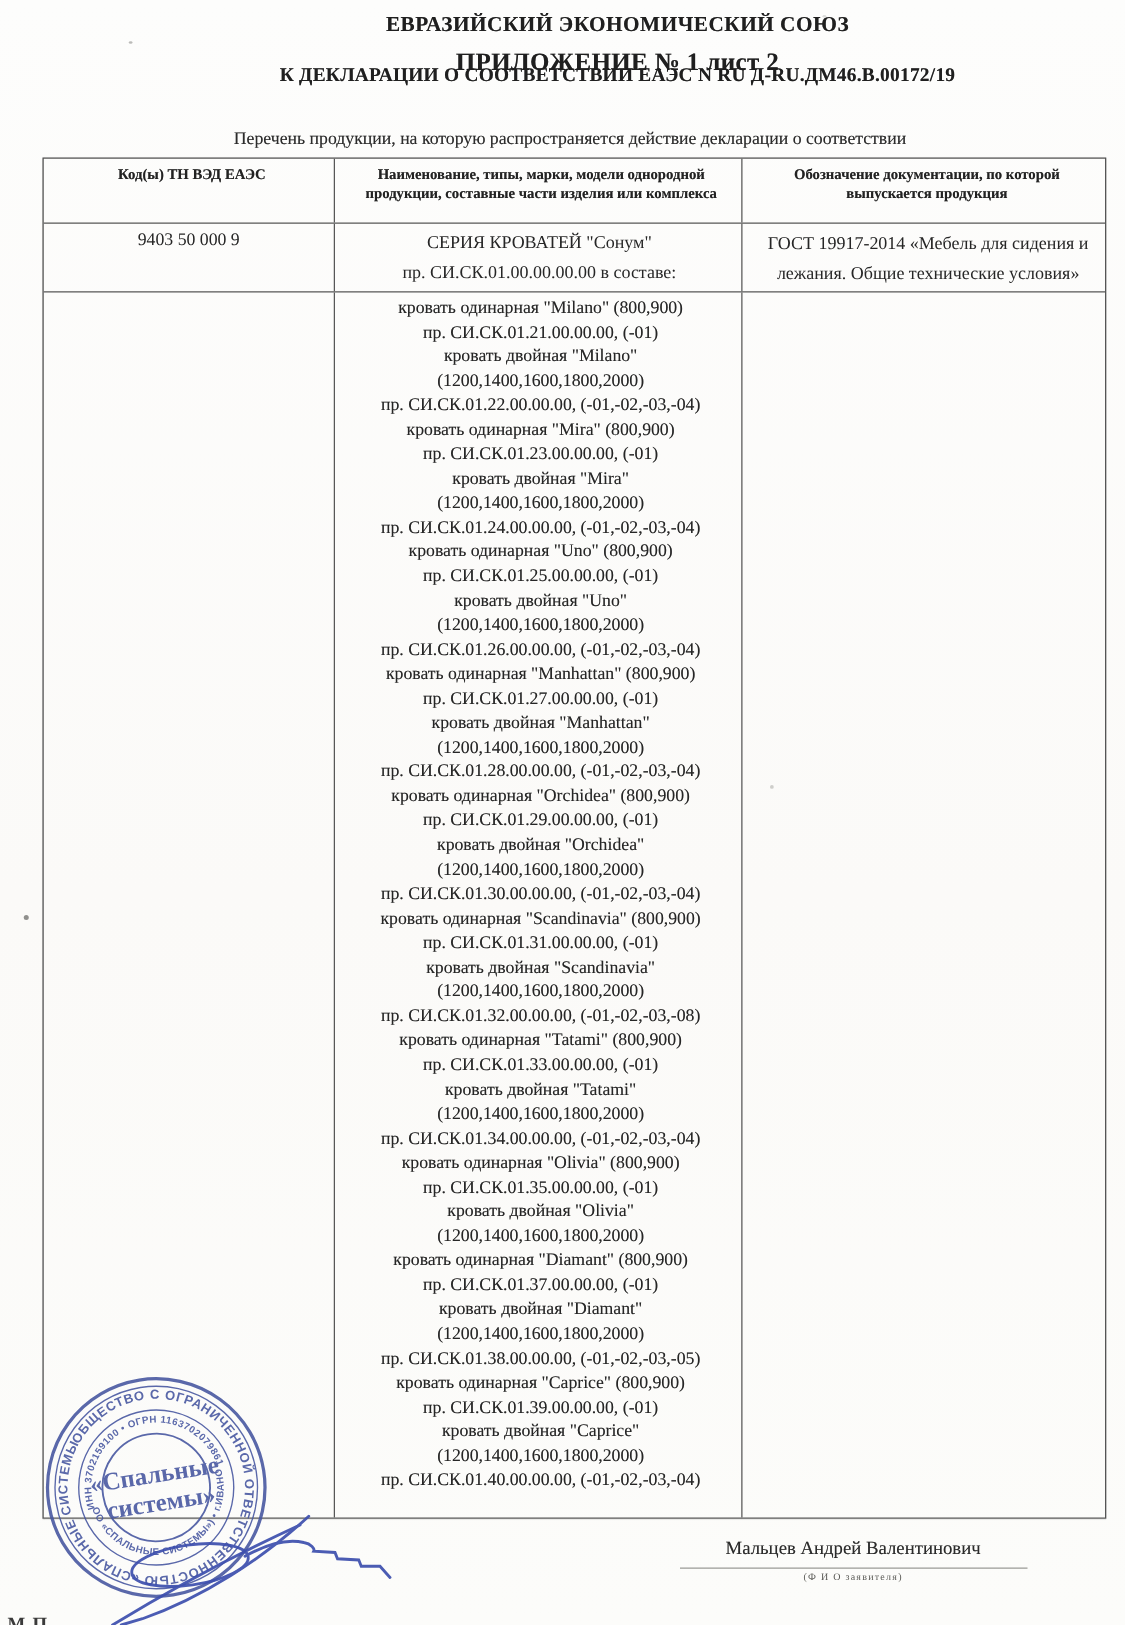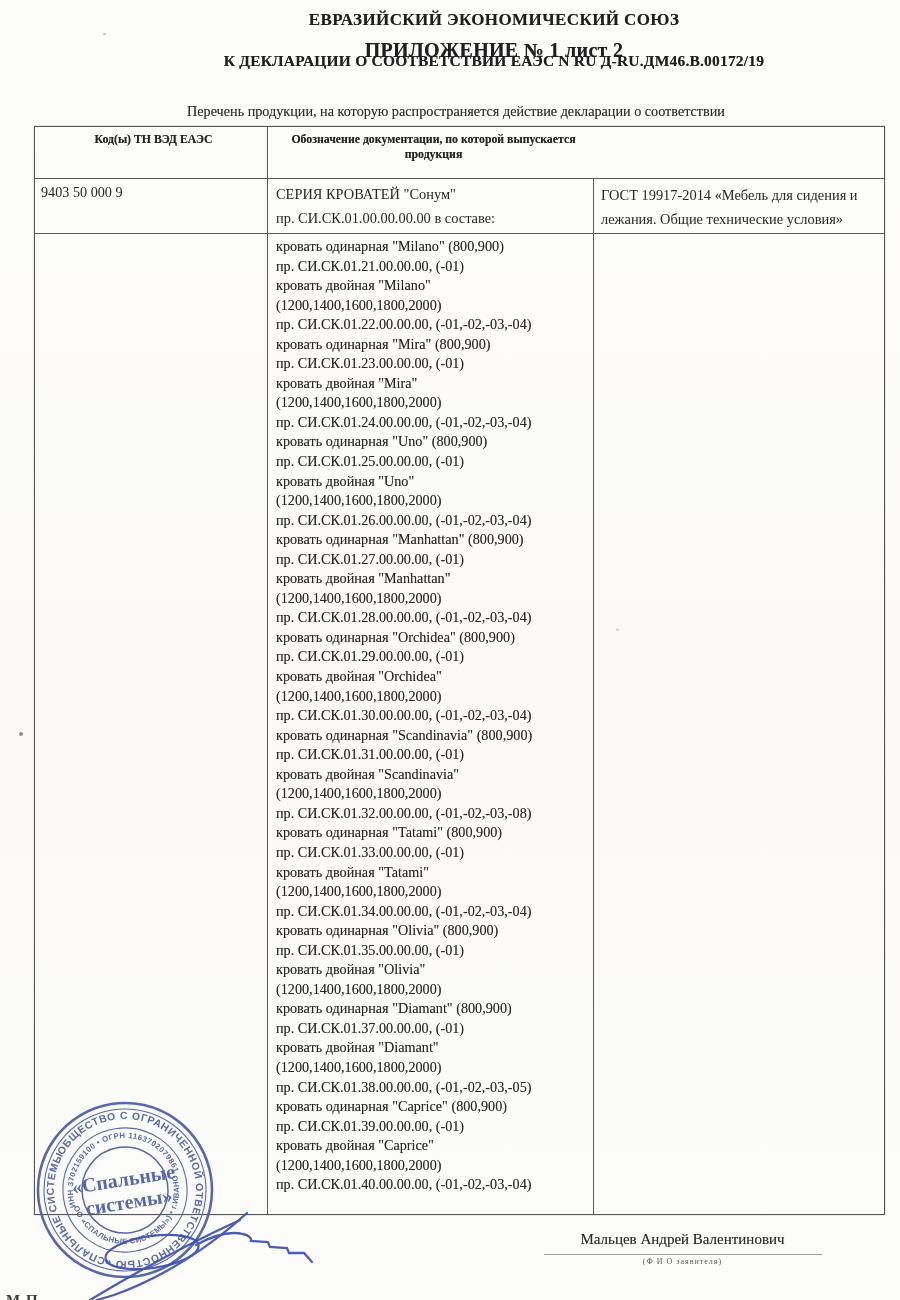--- a/index.html
+++ b/index.html
@@ -12,21 +12,21 @@
        color:#1f1f1f;text-shadow:0 0 0.5px rgba(30,30,30,.55);padding-left:44px;}
   .h1{top:10px;font-size:17px;letter-spacing:.4px;}
   .h2{top:39px;font-size:20px;letter-spacing:.3px;}
   .h3{top:52px;font-size:15.5px;letter-spacing:.2px;}
   .caption{position:absolute;left:0;top:103px;width:912px;text-align:center;
            font-size:14.2px;color:#2c2c2c;text-shadow:0 0 .4px rgba(40,40,40,.45);}
   
   .tbl{position:absolute;left:34px;top:126px;width:849px;
        border:1.5px solid #555;box-shadow:0 0 1px rgba(70,70,70,.6);}
   .row{display:grid;grid-template-columns:233px 326px 290px;}
-  .cell{border-right:1.4px solid #575757;position:relative;box-sizing:border-box;}
+  .cell{border-right:1.4px solid #575757;position:relative;box-sizing:border-box;text-align:center;}
   .cell:last-child{border-right:none;}
   .row{border-bottom:1.4px solid #575757;}
   .row:last-child{border-bottom:none;}
   .head{height:51px;}
   .r1{height:54px;}
   .r2{height:980px;}
   .th{font-weight:bold;font-size:11.8px;line-height:15px;text-align:center;
       padding:5px 10px 0 15px;color:#222;text-shadow:0 0 .4px rgba(30,30,30,.5);}
   .code-cell{font-size:14.2px;padding:5px 6px;}
   .series-cell{font-size:14.4px;padding:3px 6px 0 8px;}
@@ -56,20 +56,21 @@
 <div class="page">
 
   <div class="hdr h1">ЕВРАЗИЙСКИЙ ЭКОНОМИЧЕСКИЙ СОЮЗ</div>
   <div class="hdr h2">ПРИЛОЖЕНИЕ № 1 лист 2</div>
   <div class="hdr h3">К ДЕКЛАРАЦИИ О СООТВЕТСТВИИ ЕАЭС N RU Д-RU.ДМ46.В.00172/19</div>
   <div class="caption">Перечень продукции, на которую распространяется действие декларации о соответствии</div>
 
   <div class="tbl">
     <div class="row head">
       <div class="cell th">Код(ы) ТН ВЭД ЕАЭС</div>
+      <div class="cell th">Наименование, типы, марки, модели однородной продукции, составные части изделия или комплекса</div>
       <div class="cell th">Обозначение документации, по которой выпускается продукция</div>
     </div>
     <div class="row r1">
       <div class="cell code-cell">9403 50 000 9</div>
       <div class="cell series-cell">
           <div class="srs-line">СЕРИЯ КРОВАТЕЙ "Сонум"</div>
           <div class="srs-line">пр. СИ.СК.01.00.00.00.00 в составе:</div>
         </div>
       <div class="cell gost-cell">
           <div class="dl">ГОСТ 19917-2014 «Мебель для сидения и</div>

